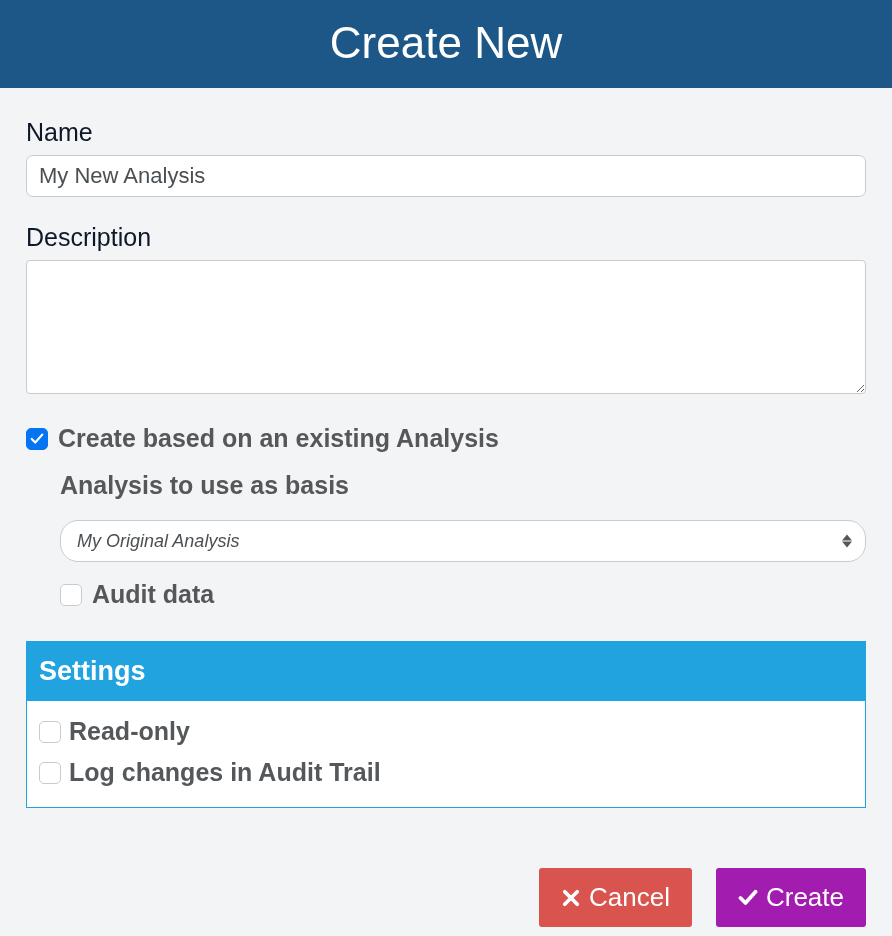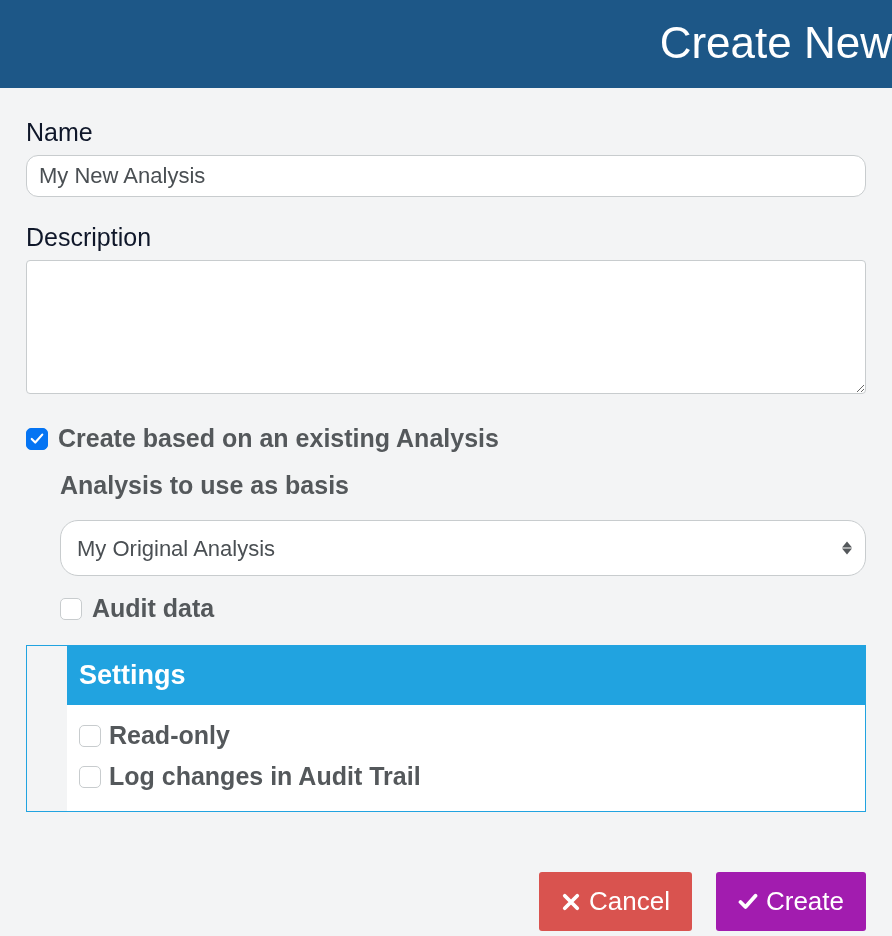--- a/index.html
+++ b/index.html
@@ -10,39 +10,39 @@
     body {
       font-family: "Helvetica Neue", Helvetica, Arial, sans-serif;
       background: #f3f4f5;
       width: 892px;
       height: 936px;
       overflow: hidden;
     }
     .dialog-header {
       background: #1d5787;
       color: #ffffff;
-      text-align: right;
+      text-align: center;
       padding: 18px 0 20px 0;
       font-size: 44px;
       font-weight: 400;
     }
     .dialog-body {
       padding: 30px 26px 0 26px;
     }
     .field-label {
       font-size: 25px;
       font-weight: 400;
       color: #0f172a;
       margin-bottom: 8px;
     }
     .text-input {
       width: 100%;
       height: 42px;
       border: 1px solid #c8ccce;
-      border-radius: 12px;
+      border-radius: 7px;
       background: #ffffff;
       font-size: 22px;
       color: #4a4f53;
       padding: 6px 12px;
       font-family: inherit;
     }
     .textarea-input {
       width: 100%;
       height: 134px;
       border: 1px solid #c8ccce;
@@ -101,31 +101,32 @@
       font-weight: 600;
       color: #54585b;
       margin-bottom: 20px;
     }
     .select-wrapper {
       position: relative;
       width: 100%;
     }
     .select-input {
       width: 100%;
-      height: 56px;
+      height: 42px;
       border: 1px solid #c8ccce;
       border-radius: 18px;
       background: #ffffff;
-      font-size: 22px;
+      font-size: 18px;
       color: #4a4f53;
       padding: 6px 40px 6px 16px;
       font-family: inherit;
       appearance: none;
       -webkit-appearance: none;
       cursor: pointer;
+      font-style: italic;
     }
     .select-arrows {
       position: absolute;
       right: 14px;
       top: 50%;
       transform: translateY(-50%);
       pointer-events: none;
       display: flex;
       flex-direction: column;
       gap: 1px;
@@ -141,23 +142,22 @@
       width: 0;
       height: 0;
       border-left: 5px solid transparent;
       border-right: 5px solid transparent;
       border-top: 6px solid #54585b;
     }
     .copy-data-row {
       margin-top: 18px;
     }
     .settings-panel {
-      margin-top: 22px;
+      margin-top: 32px;
       border: 1px solid #21a3e0;
-      padding-left: 40px;
     }
     .settings-header {
       background: #21a3e0;
       color: #ffffff;
       font-size: 27px;
       font-weight: 600;
       padding: 14px 12px;
     }
     .settings-body {
       background: #ffffff;

